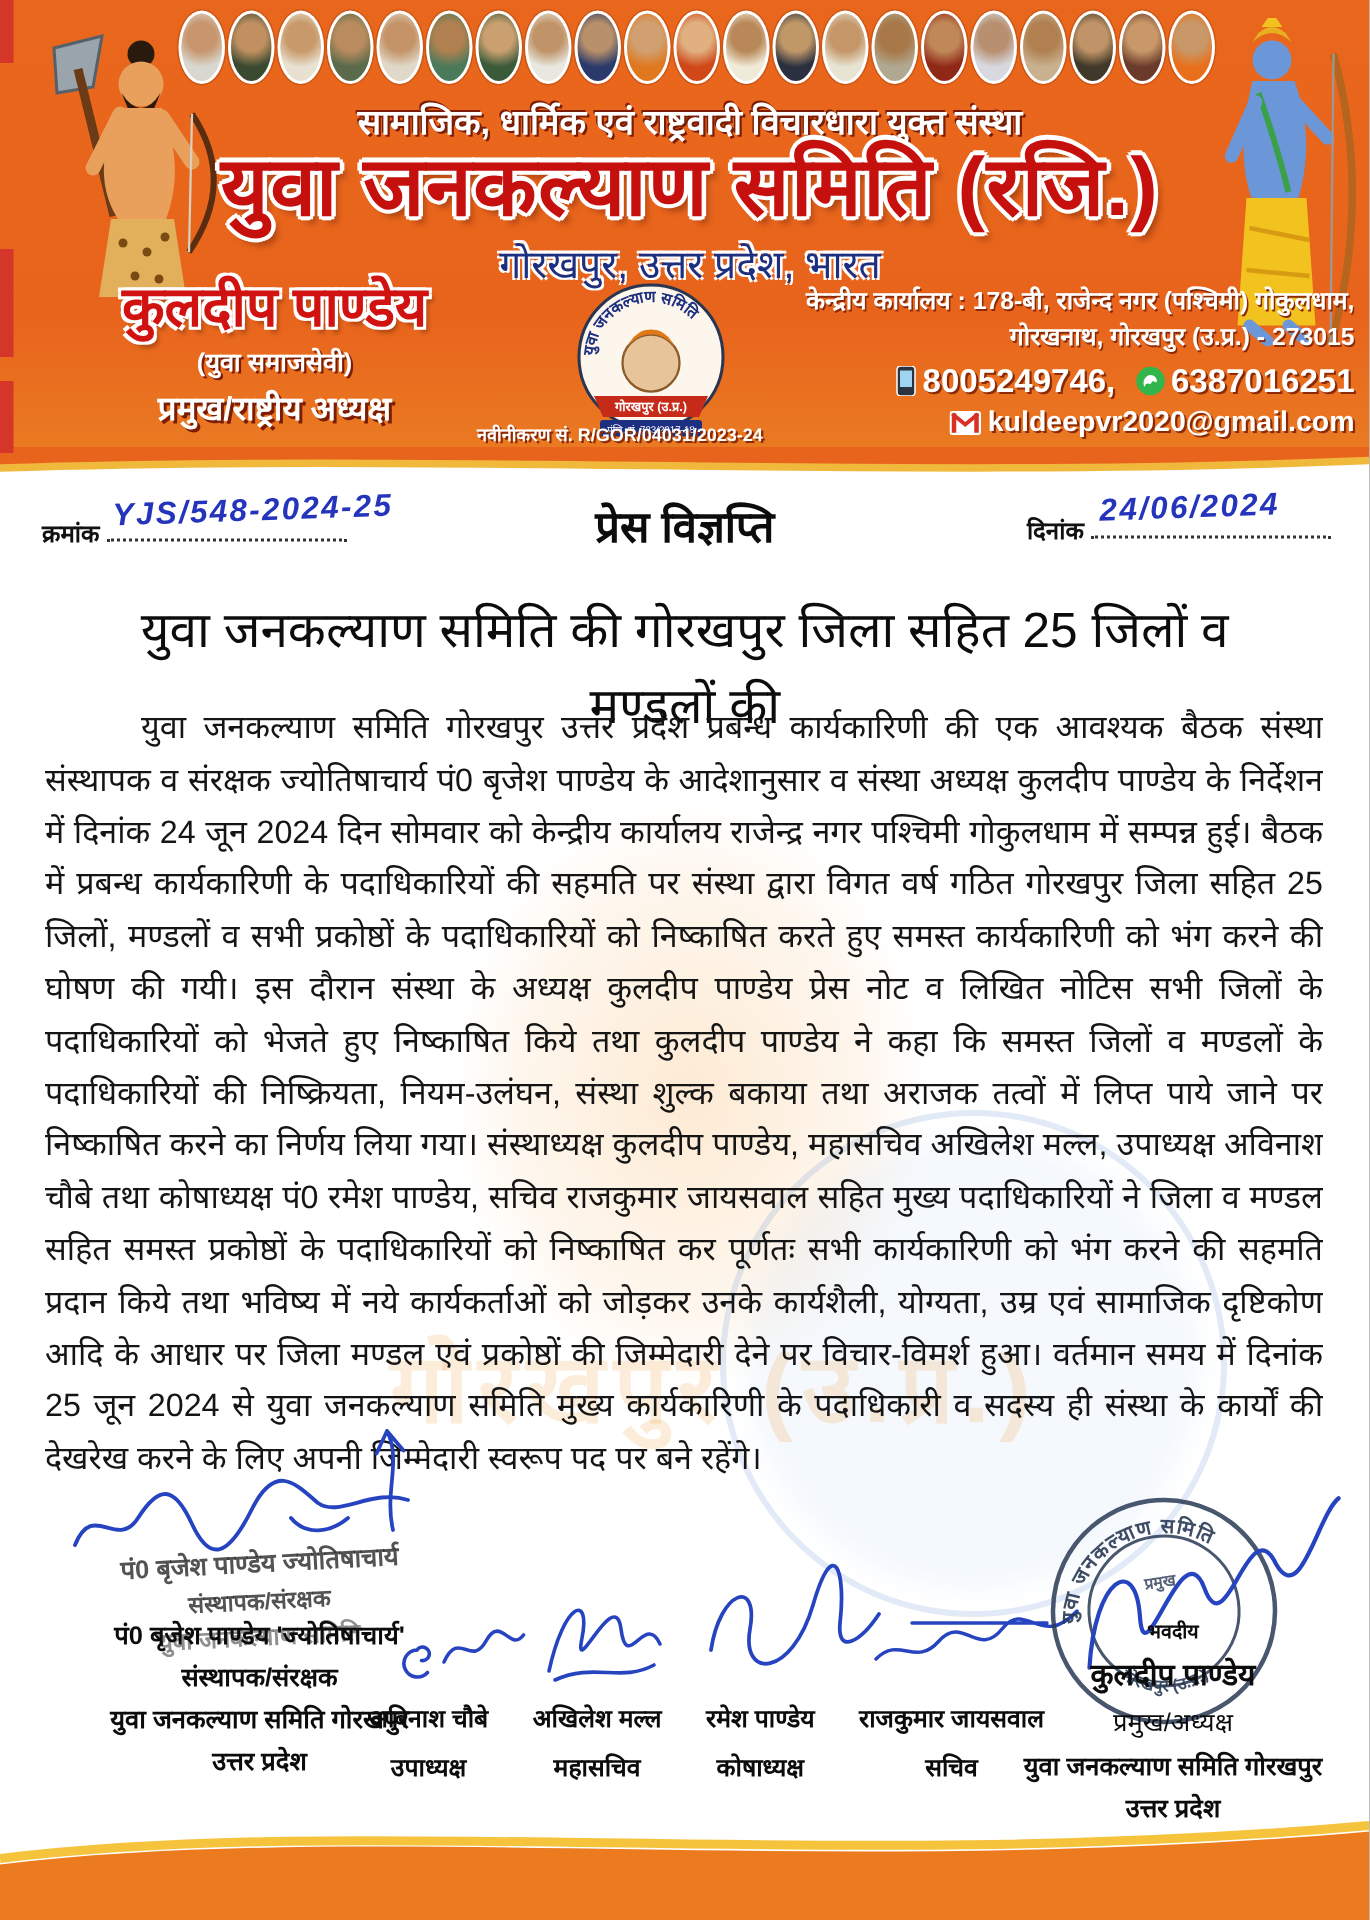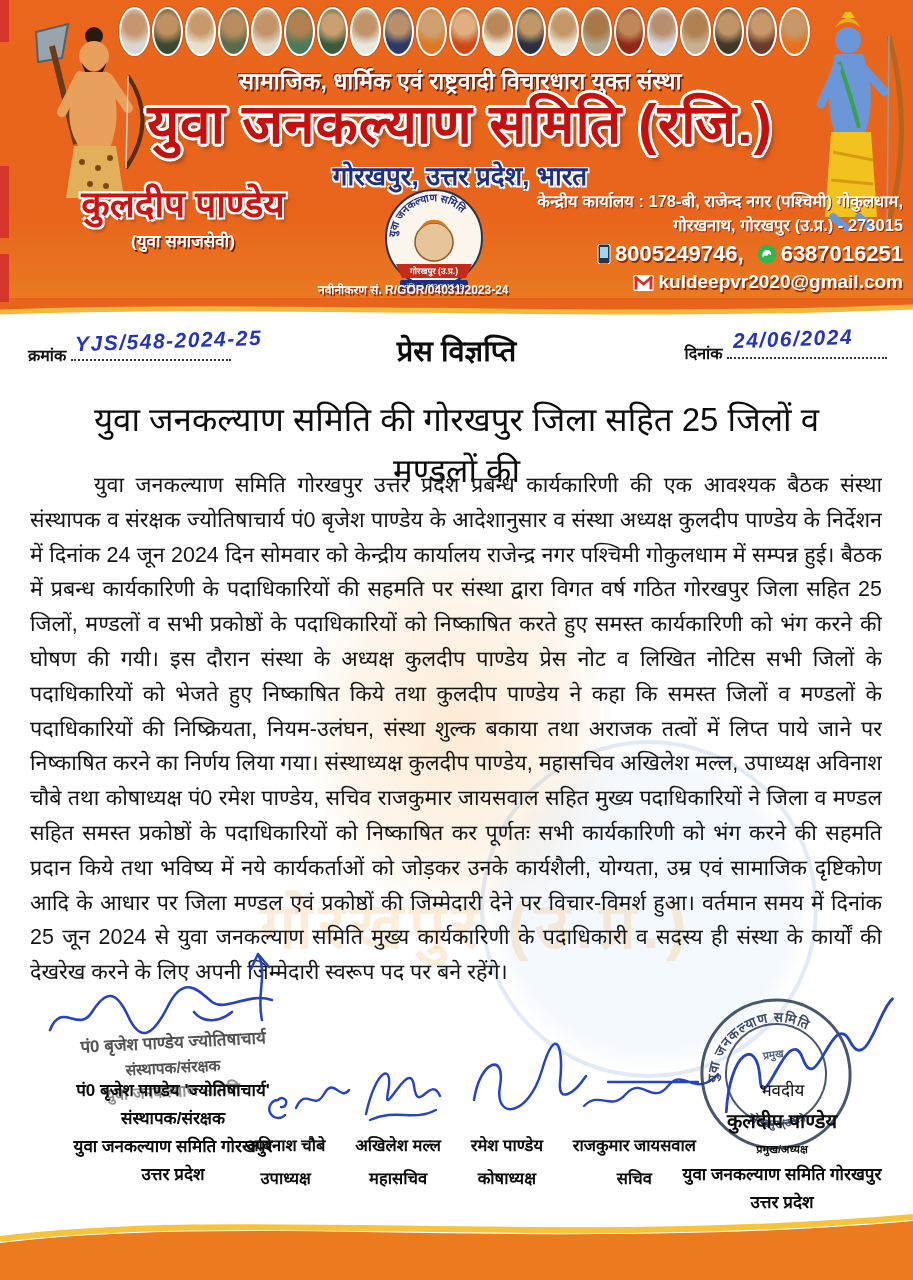--- a/index.html
+++ b/index.html
@@ -11,21 +11,21 @@
   .portraits{position:absolute;left:118px;top:7px;display:flex;}
   .portrait{width:27px;height:45px;border-radius:50%;border:2px solid #fff;margin:0 1px;
             box-shadow:0 0 0 1px rgba(120,40,0,.25);}
   .tagline{position:absolute;left:120px;top:64px;width:680px;text-align:center;
            font-size:23px;font-weight:bold;color:#fff;
            text-shadow:1.5px 1.5px 0 #7a1d04, -1px -1px 0 #7a1d04;}
   .main-title{position:absolute;left:110px;top:84px;width:700px;text-align:center;
             font-size:55px;font-weight:800;color:#c6100e;letter-spacing:1px;
             text-shadow:-2px -2px 0 #fff,2px -2px 0 #fff,-2px 2px 0 #fff,2px 2px 0 #fff,0 -3px 0 #fff,0 3px 0 #fff,-3px 0 0 #fff,3px 0 0 #fff,4px 5px 4px rgba(60,10,0,.35);}
   .subtitle{position:absolute;left:180px;top:157px;width:560px;text-align:center;
-            font-size:26px;font-weight:bold;color:#1d2f80;
+            font-size:26px;font-weight:normal;color:#1d2f80;
             text-shadow:-1.5px -1.5px 0 #fff,1.5px -1.5px 0 #fff,-1.5px 1.5px 0 #fff,1.5px 1.5px 0 #fff;}
   .officer{position:absolute;left:48px;top:186px;width:270px;text-align:center;}
   .officer-name{font-size:37px;font-weight:800;color:#d01310;line-height:1.05;
             text-shadow:-2px -2px 0 #fff,2px -2px 0 #fff,-2px 2px 0 #fff,2px 2px 0 #fff,3px 4px 3px rgba(60,10,0,.35);}
   .officer-tag{font-size:17px;font-weight:bold;color:#fff;margin-top:4px;text-shadow:1.5px 1.5px 0 #7a1d04;}
   .officer-role{font-size:22px;font-weight:800;color:#fff;margin-top:4px;text-shadow:2px 2px 0 #7a1d04;}
   .logo-wrap{position:absolute;left:384px;top:188px;width:100px;height:108px;}
   .contact{position:absolute;right:10px;top:190px;width:430px;text-align:right;color:#fff;}
   .contact .addr{font-size:16.5px;font-weight:bold;line-height:1.45;text-shadow:1px 1px 0 #8a2a06;}
   .contact .phones{font-size:22px;font-weight:800;margin-top:3px;text-shadow:1.5px 1.5px 0 #8a2a06;}
@@ -57,23 +57,23 @@
   
   .sig-left{position:absolute;left:28px;top:1022px;width:290px;text-align:center;}
   .stamp-line{position:absolute;width:100%;transform:rotate(-3deg);color:rgba(45,45,45,.82);
               font-weight:bold;}
   .sig-left .printed{position:absolute;width:100%;color:#0c0c0c;font-weight:800;}
   .sig-center{position:absolute;left:246px;top:1133px;width:450px;display:flex;justify-content:space-between;}
   .sig-col{text-align:center;}
   .sig-col .nm{font-size:16.5px;font-weight:800;color:#0c0c0c;white-space:nowrap;}
   .sig-col .rl{font-size:16.5px;font-weight:800;color:#0c0c0c;margin-top:10px;}
   .sig-right{position:absolute;left:652px;top:1078px;width:260px;text-align:center;color:#0c0c0c;}
-  .sig-right .sal{font-size:17px;font-weight:400;}
+  .sig-right .sal{font-size:13px;font-weight:700;}
   .sig-right .nm{font-size:20px;font-weight:800;margin-top:6px;}
-  .sig-right .rl{font-size:11px;font-weight:700;margin-top:7px;}
+  .sig-right .rl{font-size:17px;font-weight:400;margin-top:7px;}
   .sig-right .org{font-size:17px;font-weight:800;margin-top:6px;}
   .sig-right .rg{font-size:17px;font-weight:800;margin-top:5px;}
   .sigsvg{position:absolute;pointer-events:none;}
   
   .footer{position:absolute;left:0;bottom:0;width:913px;height:75px;}
   .footer-text{position:absolute;left:0;bottom:14px;width:913px;text-align:center;
                font-size:18.5px;font-weight:800;color:#283a96;
                text-shadow:-1px -1px 0 rgba(255,255,255,.85),1px -1px 0 rgba(255,255,255,.85),-1px 1px 0 rgba(255,255,255,.85),1px 1px 0 rgba(255,255,255,.85);}
 </style>
 </head>
@@ -141,20 +141,21 @@
         <div class="portrait" style="background: radial-gradient(circle at 50% 35%, rgb(200, 152, 104) 0px, rgb(200, 152, 104) 30%, rgb(232, 112, 28) 62%);"></div>
       </div>
 
     <div class="tagline">सामाजिक, धार्मिक एवं राष्ट्रवादी विचारधारा युक्त संस्था</div>
     <div class="main-title">युवा जनकल्याण समिति (रजि.)</div>
     <div class="subtitle">गोरखपुर, उत्तर प्रदेश, भारत</div>
 
     <div class="officer">
       <div class="officer-name">कुलदीप पाण्डेय</div>
       <div class="officer-tag">(युवा समाजसेवी)</div>
+      <div class="officer-role">प्रमुख/राष्ट्रीय अध्यक्ष</div>
     </div>
 
     <div class="logo-wrap">
       <svg width="100" height="108" viewBox="0 0 100 108">
         <circle cx="50" cy="50" r="48" fill="#fdf6ec" stroke="#2a3550" stroke-width="2"></circle>
         <defs>
             <path id="logoArc" d="M13,60 A38,38 0 1 1 87,60"></path>
           </defs>
         <text font-size="10.5" font-weight="bold" fill="#1d2f80">
           <textPath href="#logoArc" startOffset="8%">युवा जनकल्याण समिति</textPath>

